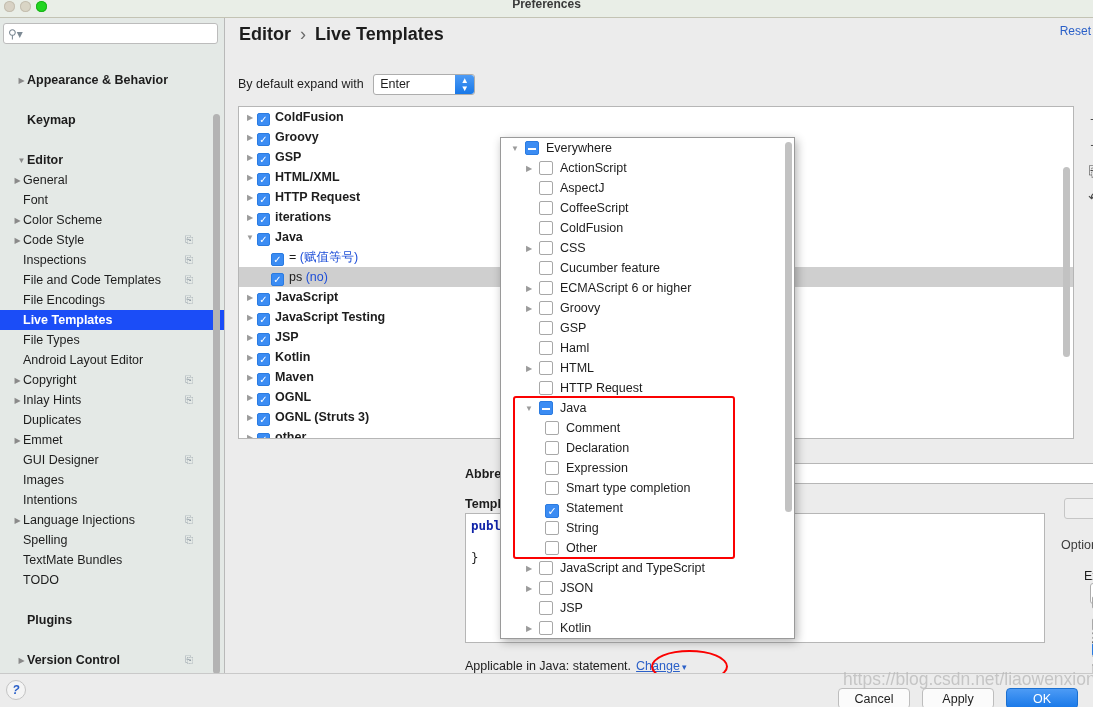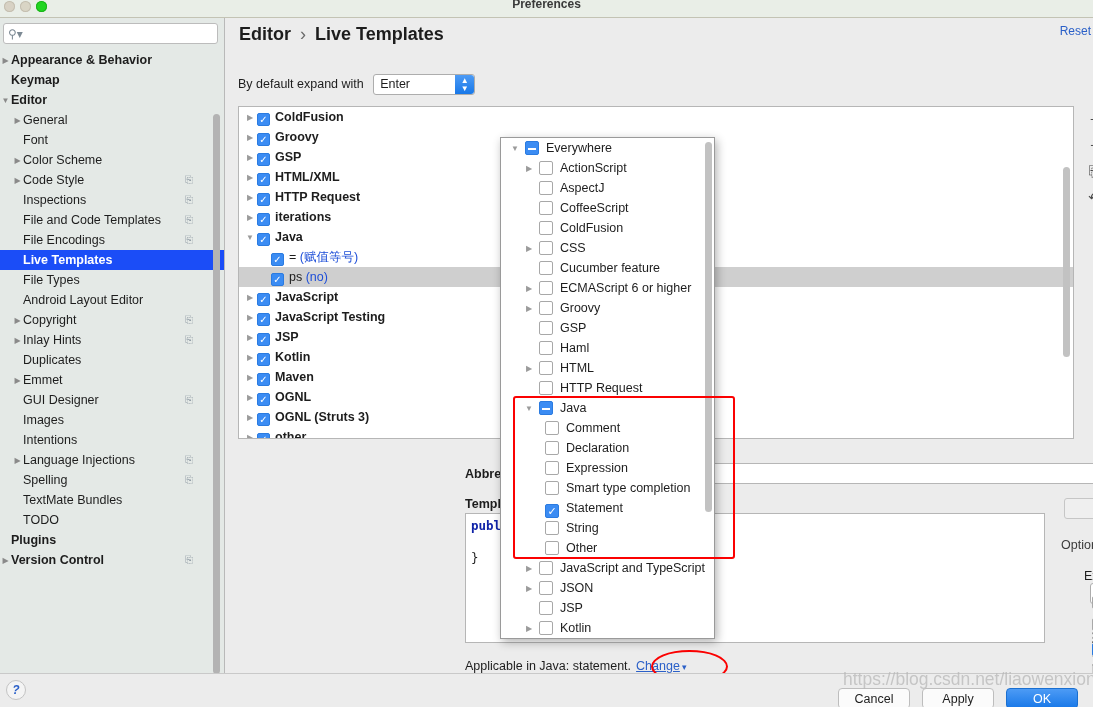--- a/index.html
+++ b/index.html
@@ -64,21 +64,21 @@
     display: inline-block; width: 11px; color: #8a8a8a; font-size: 8px;
     text-align: center; vertical-align: 1px;
   }
   .lrow.sel .arrow { color: #fff; }
   .lrow .lbl { display: inline-block; }
   .lrow.bold .lbl { font-weight: bold; }
   .lrow .copyicon {
     position: absolute; right: 28px; top: 4px; width: 11px; height: 11px;
     color: #8e9aa3; font-size: 10px; line-height: 11px;
   }
-  .lrow.ind0 { padding-left: 0; }
+  .lrow.ind0 { padding-left: 16px; margin-top: 20px; }
   .lrow.ind1 { padding-left: 12px; }
 
   .left-scrollbar {
     position: absolute; right: 4px; top: 96px; width: 7px; height: 560px;
     background: #b3b3b3; border-radius: 4px;
   }
 
   
   .rightpane {
     position: absolute; left: 226px; top: 18px; width: 867px; height: 655px;
@@ -201,21 +201,21 @@
     border-radius: 2px; margin-right: 6px;
   }
   .ocb.on {
     background: #3b8cf3; border: 1px solid #2b7be0;
     color: #fff; font-size: 10px; line-height: 12px; text-align: center;
   }
   .ocb.off { background: #fff; border: 1px solid #a8a8a8; }
 
   
   .popup {
-    position: absolute; left: 500px; top: 137px; width: 215px; height: 502px;
+    position: absolute; left: 500px; top: 137px; width: 295px; height: 502px;
     background: #fff; border: 1px solid #9a9a9a;
     box-shadow: 2px 3px 9px rgba(0,0,0,0.30);
     overflow: hidden;
   }
   .prow {
     position: relative; height: 20px; line-height: 20px; white-space: nowrap;
     font-size: 12.5px;
   }
   .prow .par {
     display: inline-block; width: 20px; text-align: center; color: #9b9b9b;

